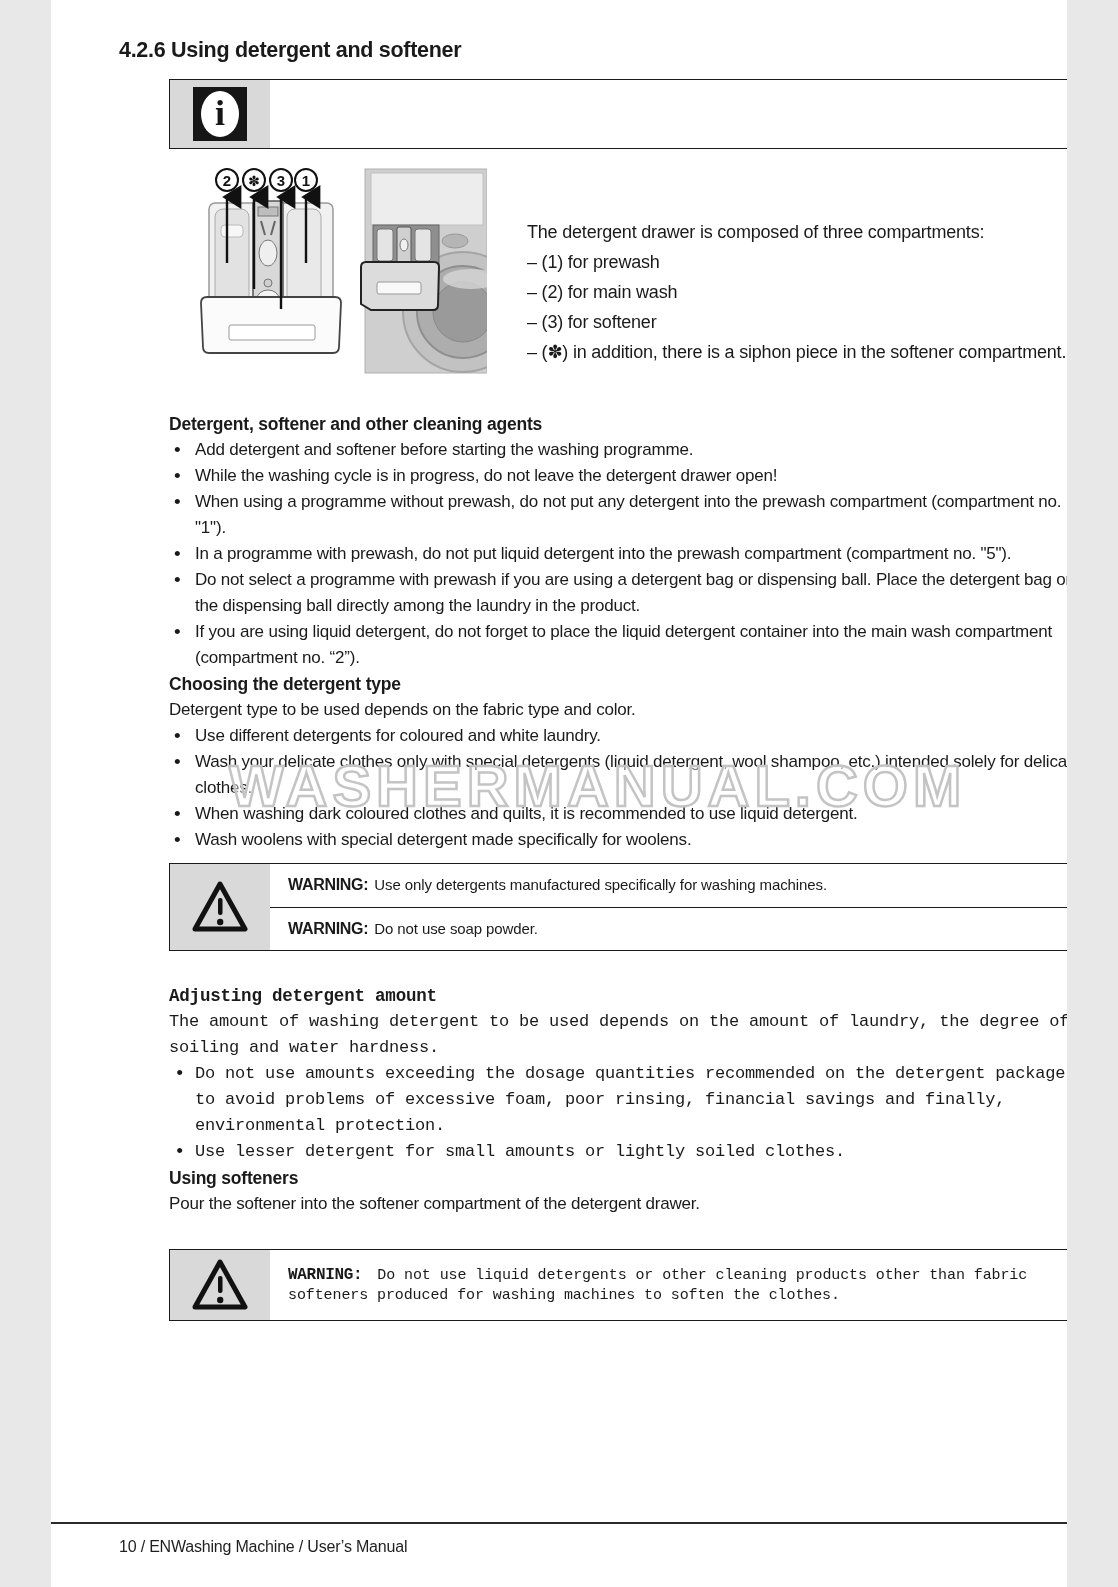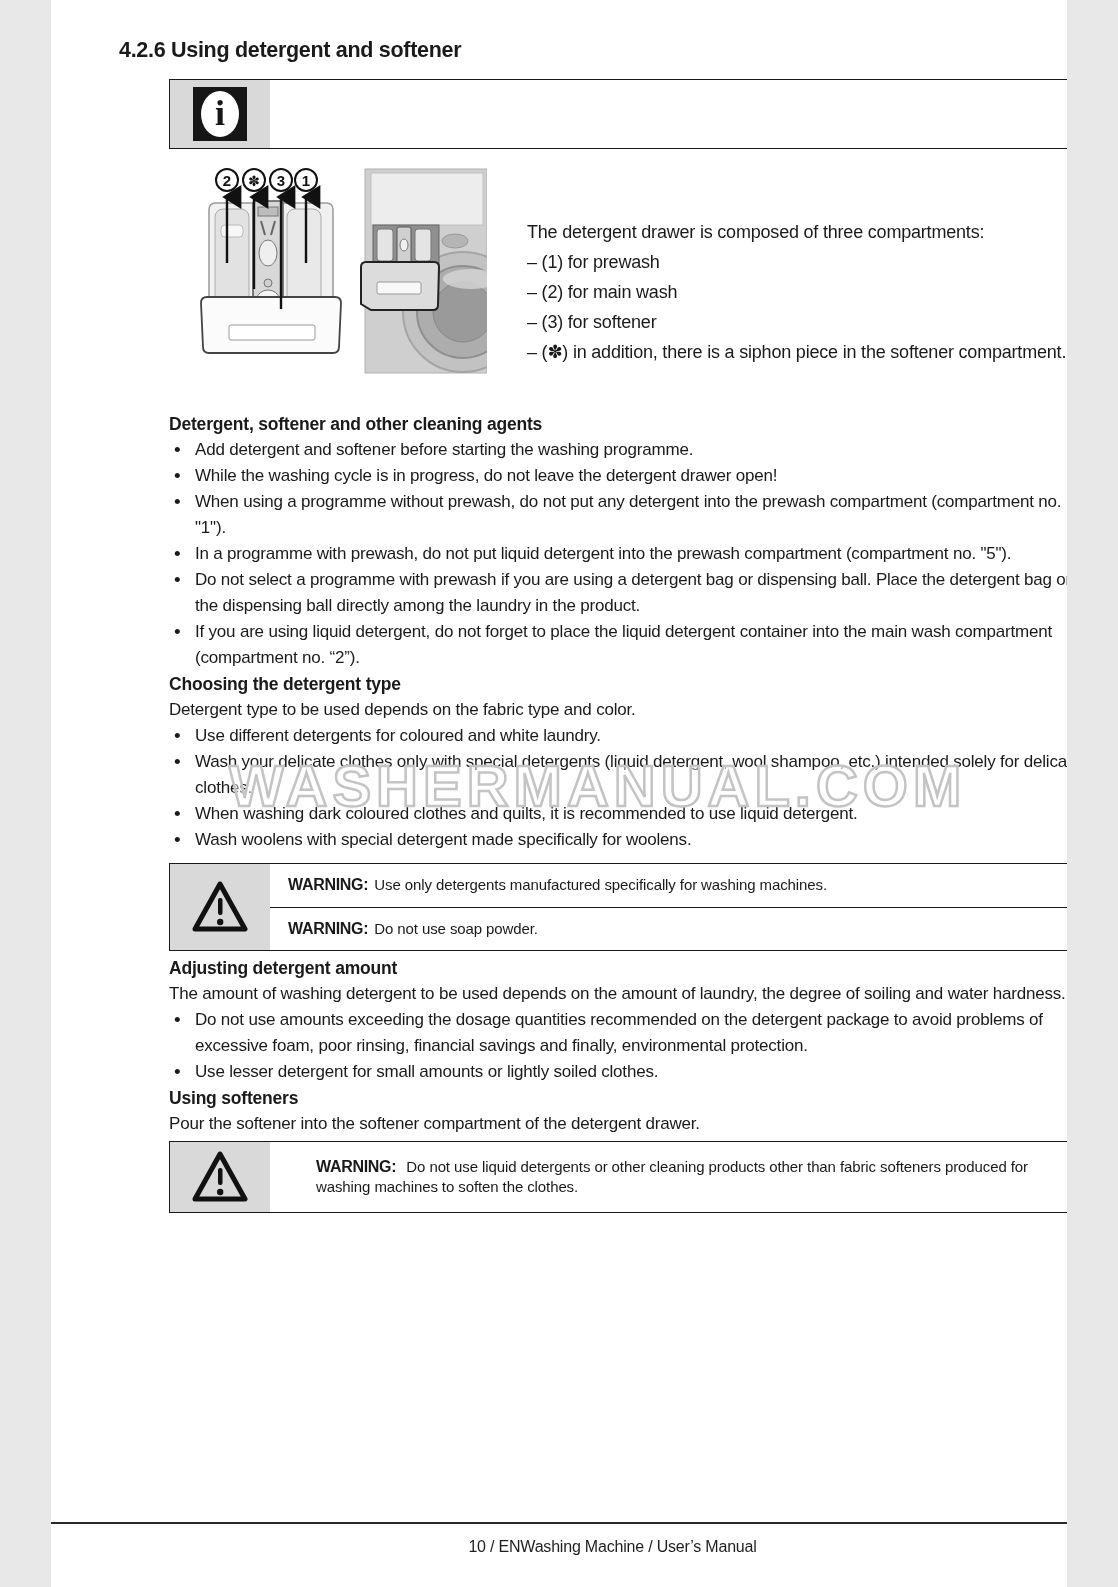--- a/index.html
+++ b/index.html
@@ -70,38 +70,38 @@
   ul.bullets li{
     position:relative;padding-left:26px;
     font-size:17px;line-height:26px;letter-spacing:-0.2px;
   }
   ul.bullets li::before{
     content:"\2022";
     position:absolute;left:5px;top:0;
     font-size:19px;
   }
   .mt-lg{margin-top:36px;}
-  .mt-md{margin-top:4px;}
+  .mt-md{margin-top:32px;font-family:Liberation Mono, monospace;}
   .mt-sm{margin-top:10px;}
 
   
   .watermark{
     position:absolute;left:178px;top:752px;
     z-index:3;pointer-events:none;
     font-size:58px;font-weight:bold;letter-spacing:5px;
     color:rgba(255,255,255,0.45);
     -webkit-text-stroke:2.5px #c4c4c4;
     white-space:nowrap;
   }
 
   
   .footer-rule{position:absolute;left:0;top:1522px;width:1060px;border-top:2px solid #2a2a2a;}
   .footer-text{
     position:absolute;left:68px;top:1538px;width:987px;
-    display:flex;justify-content:center;
+    display:flex;justify-content:flex-start;
     font-size:16px;letter-spacing:-0.2px;color:#1f1f1f;
   }
   svg text{font-family:"Liberation Sans","DejaVu Sans",sans-serif;}
 </style>
 </head>
 <body>
 
 <div class="page">
   <div class="content">
 
@@ -243,21 +243,21 @@
             <li>Do not use amounts exceeding the dosage quantities recommended on the detergent package to avoid problems of excessive foam, poor rinsing, financial savings and finally, environmental protection.</li>
             <li>Use lesser detergent for small amounts or lightly soiled clothes.</li>
           </ul>
       </div>
 
       <div class="section">
         <h3>Using softeners</h3>
         <p class="intro">Pour the softener into the softener compartment of the detergent drawer.</p>
       </div>
 
-      <div class="notice-box mt-md" style="min-height:70px;gap:28px;">
+      <div class="notice-box mt-md" style="min-height:70px;">
         <div class="notice-icon-col">
           <svg width="56" height="52" viewBox="0 0 56 52">
             <path d="M28 3 L53 48 L3 48 Z" fill="none" stroke="#111" stroke-width="5" stroke-linejoin="round"></path>
             <rect x="26" y="17" width="4.5" height="17" rx="2" fill="#111"></rect>
             <circle cx="28.2" cy="41" r="3.2" fill="#111"></circle>
           </svg>
         </div>
         <div class="notice-rows">
           <div class="notice-row">
             <span><b>WARNING:</b> <span>Do not use liquid detergents or other cleaning products other than fabric softeners produced for washing machines to soften the clothes.</span></span>

